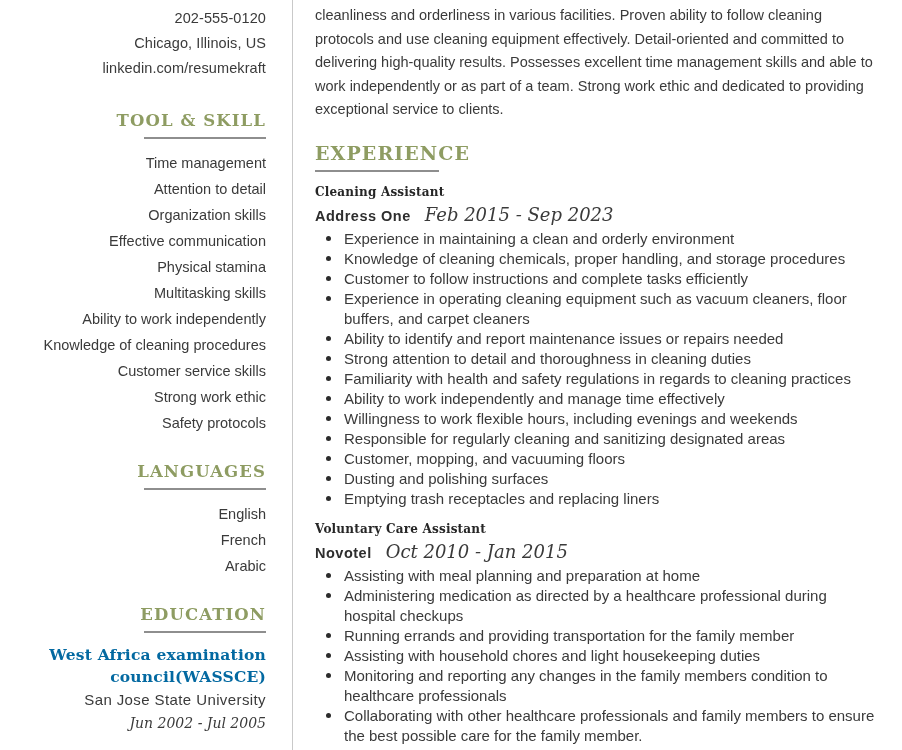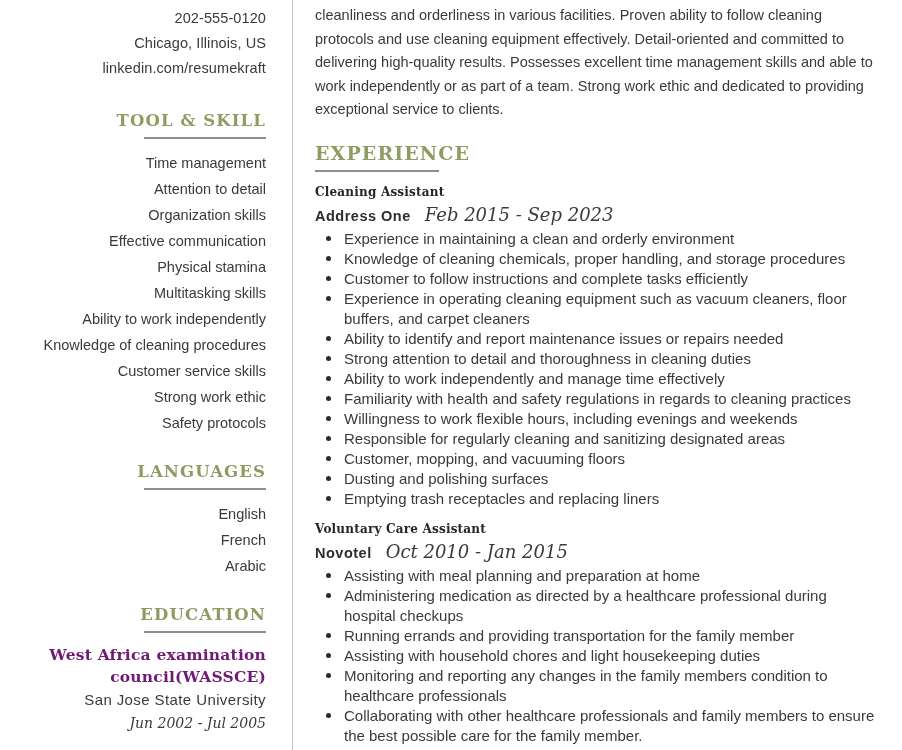--- a/index.html
+++ b/index.html
@@ -83,21 +83,21 @@
     font-size: 14.5px;
     line-height: 26px;
     color: #3a3a3a;
   }
 
   .edu-degree {
     font-family: "DejaVu Serif", "Liberation Serif", serif;
     font-weight: bold;
     font-size: 15.5px;
     line-height: 22px;
-    color: #701a75;
+    color: #0369a1;
     letter-spacing: 0.2px;
   }
   .edu-school {
     font-size: 15px;
     line-height: 22px;
     color: #3a3a3a;
     letter-spacing: 0.4px;
     margin-top: 1px;
   }
   .edu-dates {
@@ -261,22 +261,22 @@
         <div class="job-meta">
           <span class="job-company">Address One</span><span class="job-dates">Feb 2015 - Sep 2023</span>
         </div>
         <ul class="bullets">
           <li>Experience in maintaining a clean and orderly environment</li>
           <li>Knowledge of cleaning chemicals, proper handling, and storage procedures</li>
           <li>Customer to follow instructions and complete tasks efficiently</li>
           <li>Experience in operating cleaning equipment such as vacuum cleaners, floor buffers, and carpet cleaners</li>
           <li>Ability to identify and report maintenance issues or repairs needed</li>
           <li>Strong attention to detail and thoroughness in cleaning duties</li>
+          <li>Familiarity with health and safety regulations in regards to cleaning practices</li>
           <li>Ability to work independently and manage time effectively</li>
-          <li>Familiarity with health and safety regulations in regards to cleaning practices</li>
           <li>Willingness to work flexible hours, including evenings and weekends</li>
           <li>Responsible for regularly cleaning and sanitizing designated areas</li>
           <li>Customer, mopping, and vacuuming floors</li>
           <li>Dusting and polishing surfaces</li>
           <li>Emptying trash receptacles and replacing liners</li>
         </ul>
       </div>
 
       <div class="job">
         <div class="job-title">Voluntary Care Assistant</div>

